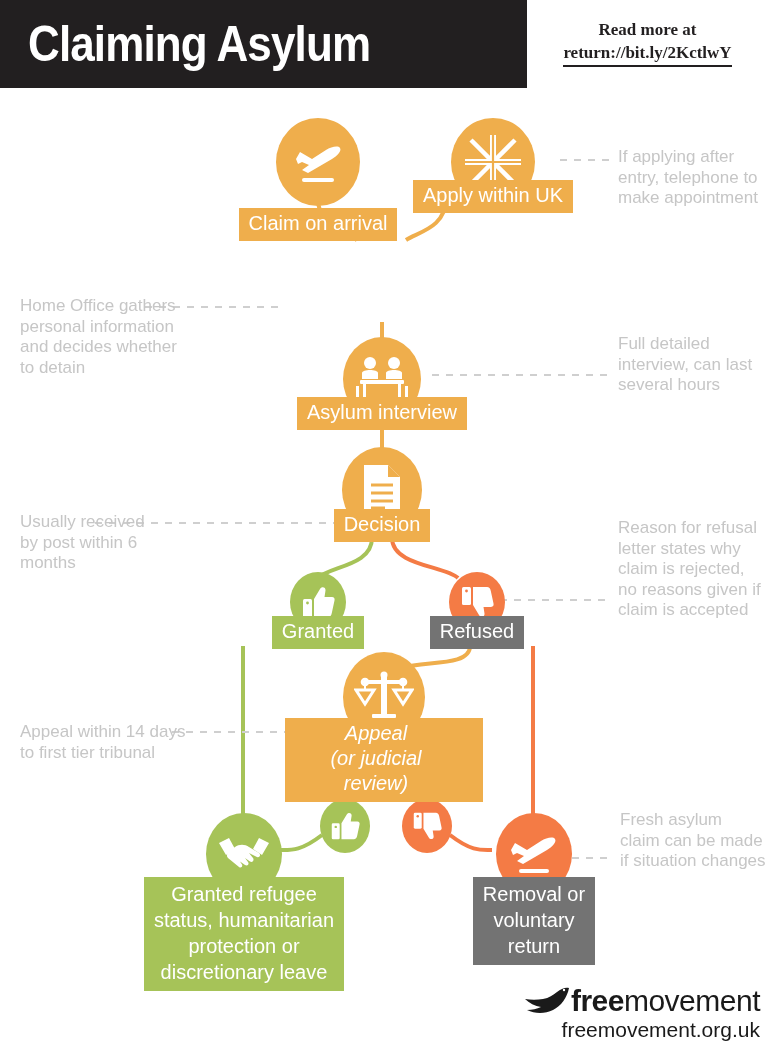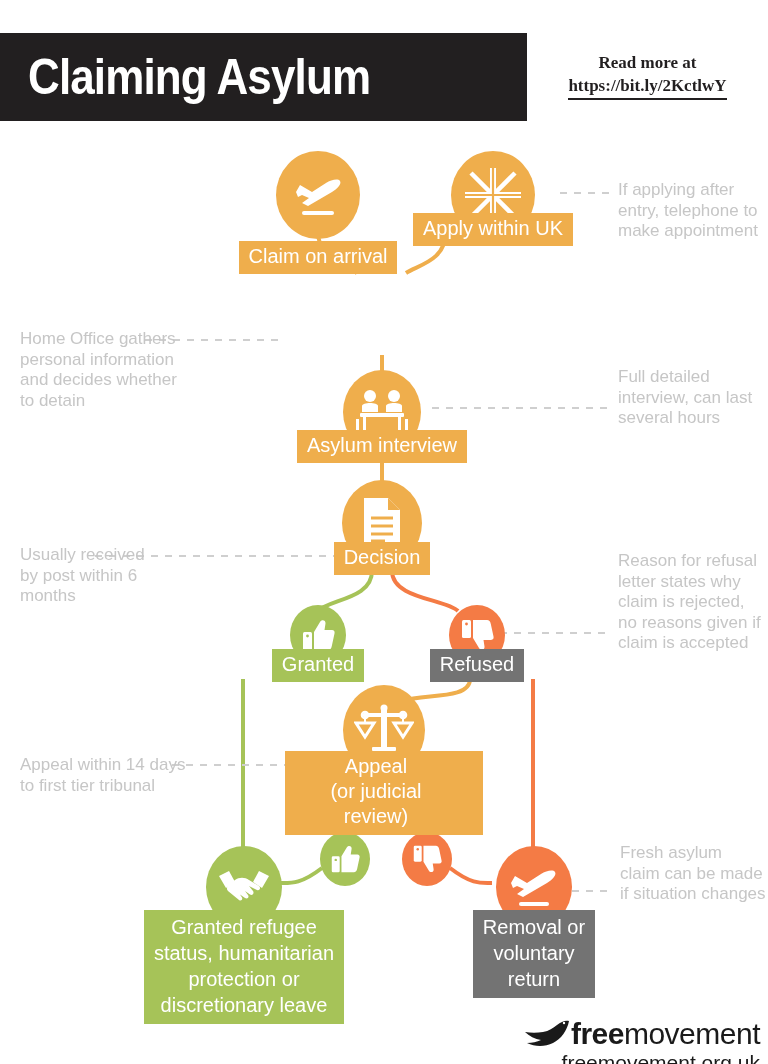--- a/index.html
+++ b/index.html
@@ -6,21 +6,20 @@
   html, body {
     width: 768px; height: 1064px;
     background: #ffffff;
     font-family: "Liberation Sans", sans-serif;
     overflow: hidden;
   }
   #page {
     position: relative;
     width: 768px; height: 752px;
     background: #ffffff;
-    margin-top: 33px;
   }
 
   
   .header-bar {
     position: absolute;
     left: 0; top: 0;
     width: 527px; height: 88px;
     background: #221f20;
   }
   .header-title {
@@ -138,21 +137,21 @@
 </style>
 </head>
 <body>
 
 <div id="page">
 
   <div class="header-bar"></div>
   <div class="header-title">Claiming Asylum</div>
   <div class="read-more">
     <div>Read more at</div>
-    <div class="url">https://bit.ly/2KctlwY</div>
+    <div class="url">return://bit.ly/2KctlwY</div>
   </div>
 
   <svg id="flow-svg" viewBox="0 0 768 1064">
 
     <path d="M318,198 C318,228 345,232 357,240" stroke="#efae4c" stroke-width="4" fill="none"></path>
     <path d="M446,198 C446,228 418,232 406,240" stroke="#efae4c" stroke-width="4" fill="none"></path>
 
     <path d="M382,322 L382,340" stroke="#efae4c" stroke-width="4" fill="none"></path>
 
     <path d="M382,430 L382,450" stroke="#efae4c" stroke-width="4" fill="none"></path>
@@ -279,21 +278,21 @@
         <circle cx="11" cy="14" r="3.2" fill="none" stroke="#ffffff" stroke-width="2.2"></circle>
         <circle cx="49" cy="14" r="3.2" fill="none" stroke="#ffffff" stroke-width="2.2"></circle>
         <path d="M2 22 L20 22 L11 36 Z" fill="none" stroke="#ffffff" stroke-width="3"></path>
         <path d="M40 22 L58 22 L49 36 Z" fill="none" stroke="#ffffff" stroke-width="3"></path>
         <line x1="11" y1="17" x2="11" y2="22" stroke="#ffffff" stroke-width="2"></line>
         <line x1="49" y1="17" x2="49" y2="22" stroke="#ffffff" stroke-width="2"></line>
         <rect x="18" y="46" width="24" height="4" rx="1"></rect>
         <rect x="13" y="50" width="34" height="5" rx="1"></rect>
       </svg>
     </div>
-    <div class="node-label l-orange multi" style="padding:3px 28px 6px 12px;">
+    <div class="node-label l-orange multi" style="padding:3px 28px 6px 12px;font-style:italic;">
       <div>Appeal</div>
       <div>(or judicial review)</div>
     </div>
   </div>
 
   <div class="node" style="left:320px; top:799px;">
     <div class="node-circle c-green" style="width:50px;height:54px;">
       <svg class="icon" width="30" height="30" viewBox="0 0 34 34" fill="#ffffff">
         <rect x="2" y="14" width="9" height="18" rx="1.5"></rect>
         <circle cx="6.5" cy="18" r="1.4" fill="#a6c358"></circle>

